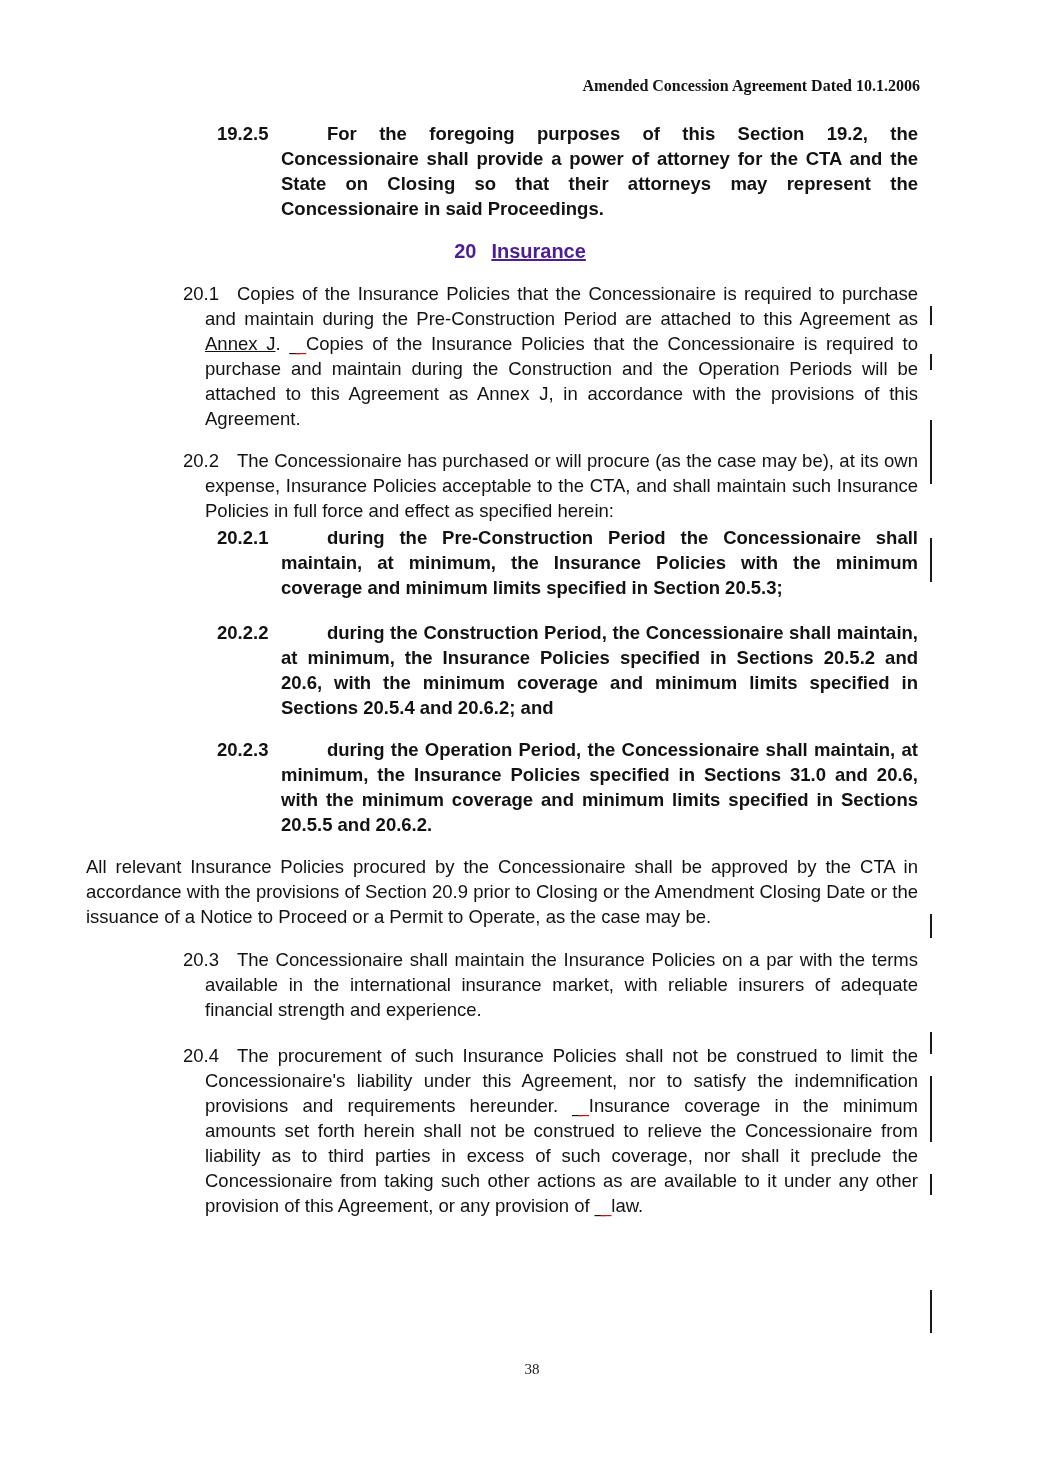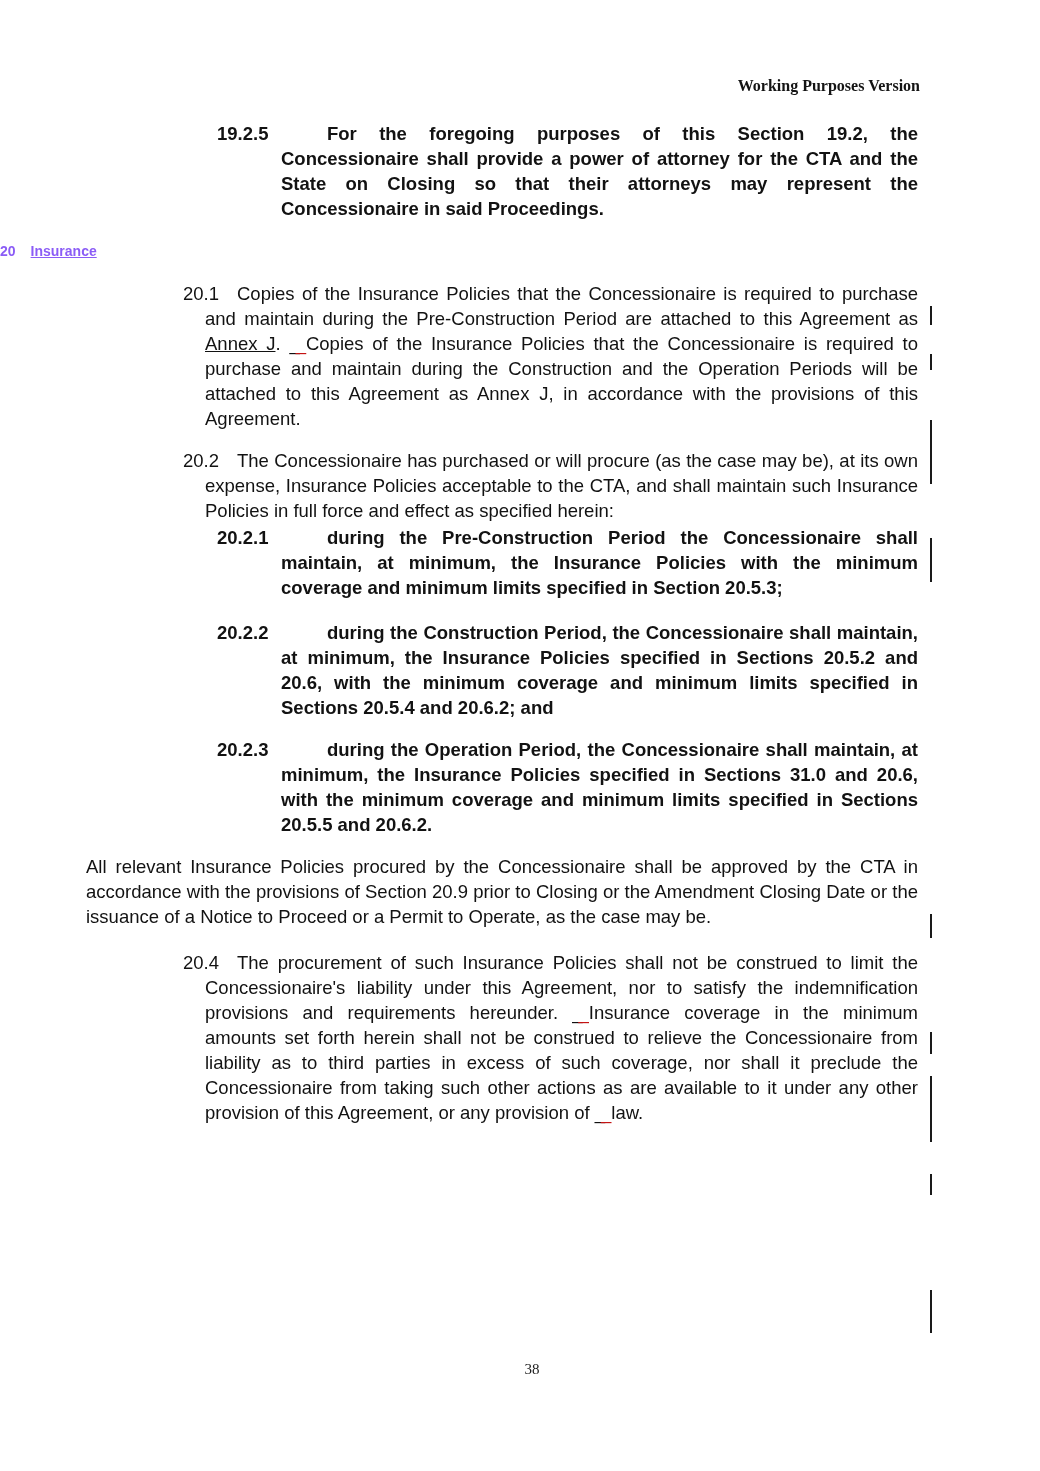--- a/index.html
+++ b/index.html
@@ -20,42 +20,42 @@
     font-weight:bold;font-size:16px;line-height:19px;
     color:#141414;
   }
   .p{text-align:justify;margin-right:122px;}
   .lvl1{margin-left:205px;}
   .lvl1 > .num{display:inline-block;width:54px;margin-left:-22px;}
   .lvl2{margin-left:281px;font-weight:bold;}
   .lvl2 > .num{display:inline-block;width:110px;margin-left:-64px;}
   .plain{margin-left:86px;}
   .heading{
-    font-weight:bold;
-    font-size:14px;line-height:25px;color:#8b5cf6;
+    text-align:center;font-weight:bold;
+    font-size:20px;line-height:25px;color:#4c1d95;
   }
   .hnum{margin-right:15px;}
   .u{text-decoration:underline;}
   .mkb{color:#111;}
   .mkr{color:var(--red);margin-left:-4px;}
   .footer{
     position:absolute;top:1360px;left:12px;width:1040px;
     text-align:center;
     font-family:"Liberation Serif",serif;
     font-size:15px;line-height:18px;color:#1c1c1c;
   }
   .cbar{position:absolute;left:930px;width:2px;background:var(--bar);}
 </style>
 </head>
 <body>
 
 <div class="page">
 
   <div class="hdr">
-    <div>Working Purposes Version</div>
+    <div>Amended Concession Agreement Dated 10.1.2006</div>
   </div>
 
   <div class="p lvl2" style="margin-top:26px">
     <span class="num">19.2.5</span><span>For the foregoing purposes of this Section 19.2, the Concessionaire shall provide a power of attorney for the CTA and the State on Closing so that their attorneys may represent the Concessionaire in said Proceedings.</span>
   </div>
 
   <div class="heading" style="margin-top:18px">
     <span class="hnum">20</span><span class="u">Insurance</span>
   </div>
 
@@ -76,20 +76,23 @@
   </div>
 
   <div class="p lvl2" style="margin-top:17px">
     <span class="num">20.2.3</span><span>during the Operation Period, the Concessionaire shall maintain, at minimum, the Insurance Policies specified in Sections 31.0 and 20.6, with the minimum coverage and minimum limits specified in Sections 20.5.5 and 20.6.2.</span>
   </div>
 
   <div class="p plain" style="margin-top:17px">
     <span>All relevant Insurance Policies procured by the Concessionaire shall be approved by the CTA in accordance with the provisions of Section 20.9 prior to Closing or the Amendment Closing Date or the issuance of a Notice to Proceed or a Permit to Operate, as the case may be.</span>
   </div>
 
+  <div class="p lvl1" style="margin-top:18px">
+    <span class="num">20.3</span><span>The Concessionaire shall maintain the Insurance Policies on a par with the terms available in the international insurance market, with reliable insurers of adequate financial strength and experience.</span>
+  </div>
 
   <div class="p lvl1" style="margin-top:21px">
     <span class="num">20.4</span><span>The procurement of such Insurance Policies shall not be construed to limit the Concessionaire's liability under this Agreement, nor to satisfy the indemnification provisions and requirements hereunder. </span><span class="mkb">_</span><span class="mkr">_</span><span>Insurance coverage in the minimum amounts set forth herein shall not be construed to relieve the Concessionaire from liability as to third parties in excess of such coverage, nor shall it preclude the Concessionaire from taking such other actions as are available to it under any other provision of this Agreement, or any provision of </span><span class="mkb">_</span><span class="mkr">_</span><span>law.</span>
   </div>
 
   <div class="footer">38</div>
 
   <div class="cbar" style="top:306px;height:19px"></div>
   <div class="cbar" style="top:354px;height:16px"></div>
   <div class="cbar" style="top:420px;height:64px"></div>

